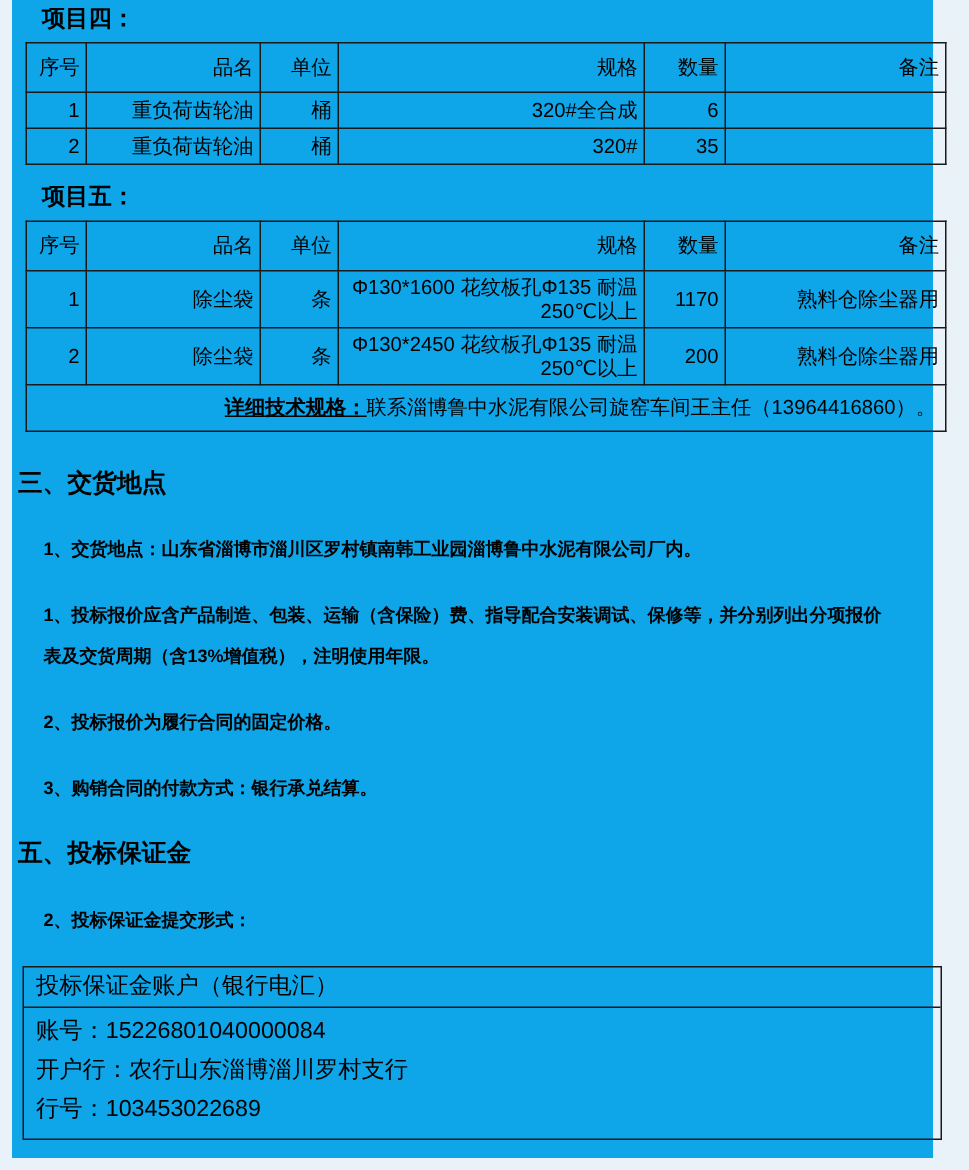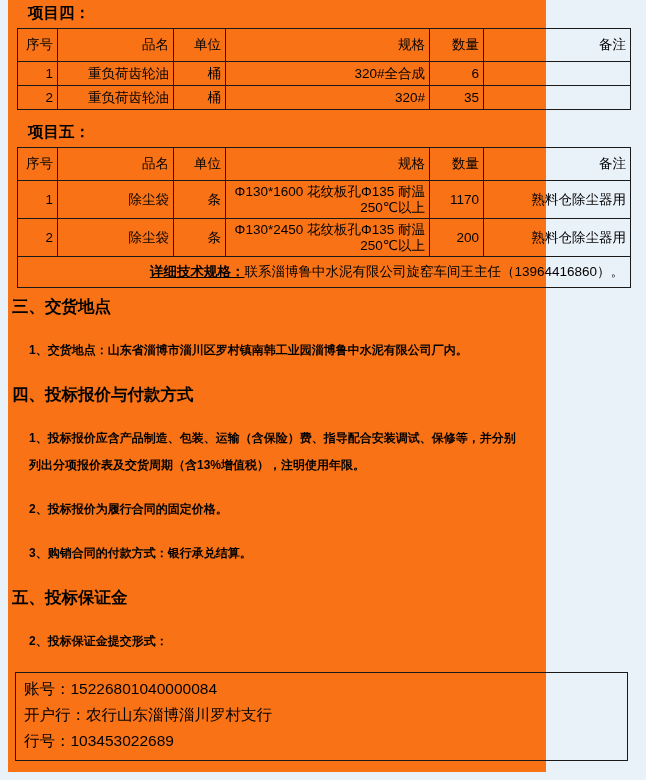--- a/index.html
+++ b/index.html
@@ -4,23 +4,23 @@
 <style>
   html,body{margin:0;padding:0;}
   body{
     width:646px;height:780px;overflow:hidden;
     background:#e9f1f9;
     font-family:"Liberation Sans","DejaVu Sans",sans-serif;
     color:#000000;
   }
   .page{
     position:relative;
-    width:538px;height:772px;
+    width:614px;height:772px;
     margin-left:8px;
-    background:#f97316;
+    background:#0ea5e9;
     padding-top:2px;
     box-sizing:border-box;
   }
   .proj-title{
     font-weight:bold;
     font-size:15.5px;
     margin:2px 0 6px 20px;
     line-height:18px;
   }
   .proj-title.second{margin-top:13px;}
@@ -60,21 +60,21 @@
     font-weight:bold;
     text-decoration:underline;
   }
   .body-block{padding-left:4px;padding-right:6px;}
   .sec-h{
     font-weight:bold;
     font-size:16.5px;
     line-height:27px;
     margin:0;
   }
-  .sec-h.first{margin-top:5px;}
+  .sec-h.first{margin-top:21px;font-family:Liberation Mono, monospace;}
   .sec-p{
     font-size:12px;
     line-height:27px;
     margin:17px;
     font-weight:bold;
   }
   .acct-box{
     margin:12px 0 0 7px;
     width:613px;
     border:1px solid #1a1a1a;
@@ -173,29 +173,29 @@
       <td class="spec-note" colspan="6">
         <span class="spec-label">详细技术规格：</span><span>联系淄博鲁中水泥有限公司旋窑车间王主任（13964416860）。</span>
       </td>
     </tr>
   </tbody>
     </table>
 
   <div class="body-block">
     <div class="sec-h first">三、交货地点</div>
     <p class="sec-p">1、交货地点：山东省淄博市淄川区罗村镇南韩工业园淄博鲁中水泥有限公司厂内。</p>
-    <div class="sec-h">四、投标报价与付款方式</div>
     <p class="sec-p">1、投标报价应含产品制造、包装、运输（含保险）费、指导配合安装调试、保修等，并分别列出分项报价表及交货周期（含13%增值税），注明使用年限。</p>
     <p class="sec-p">2、投标报价为履行合同的固定价格。</p>
     <p class="sec-p">3、购销合同的付款方式：银行承兑结算。</p>
     <div class="sec-h">五、投标保证金</div>
     <p class="sec-p">2、投标保证金提交形式：</p>
   </div>
 
   <div class="acct-box">
+    <div class="acct-title">投标保证金账户（银行电汇）</div>
     <div class="acct-lines">
       <div class="acct-line">账号：15226801040000084</div>
       <div class="acct-line">开户行：农行山东淄博淄川罗村支行</div>
       <div class="acct-line">行号：103453022689</div>
     </div>
   </div>
 
 </div>
 
 </body></html>

